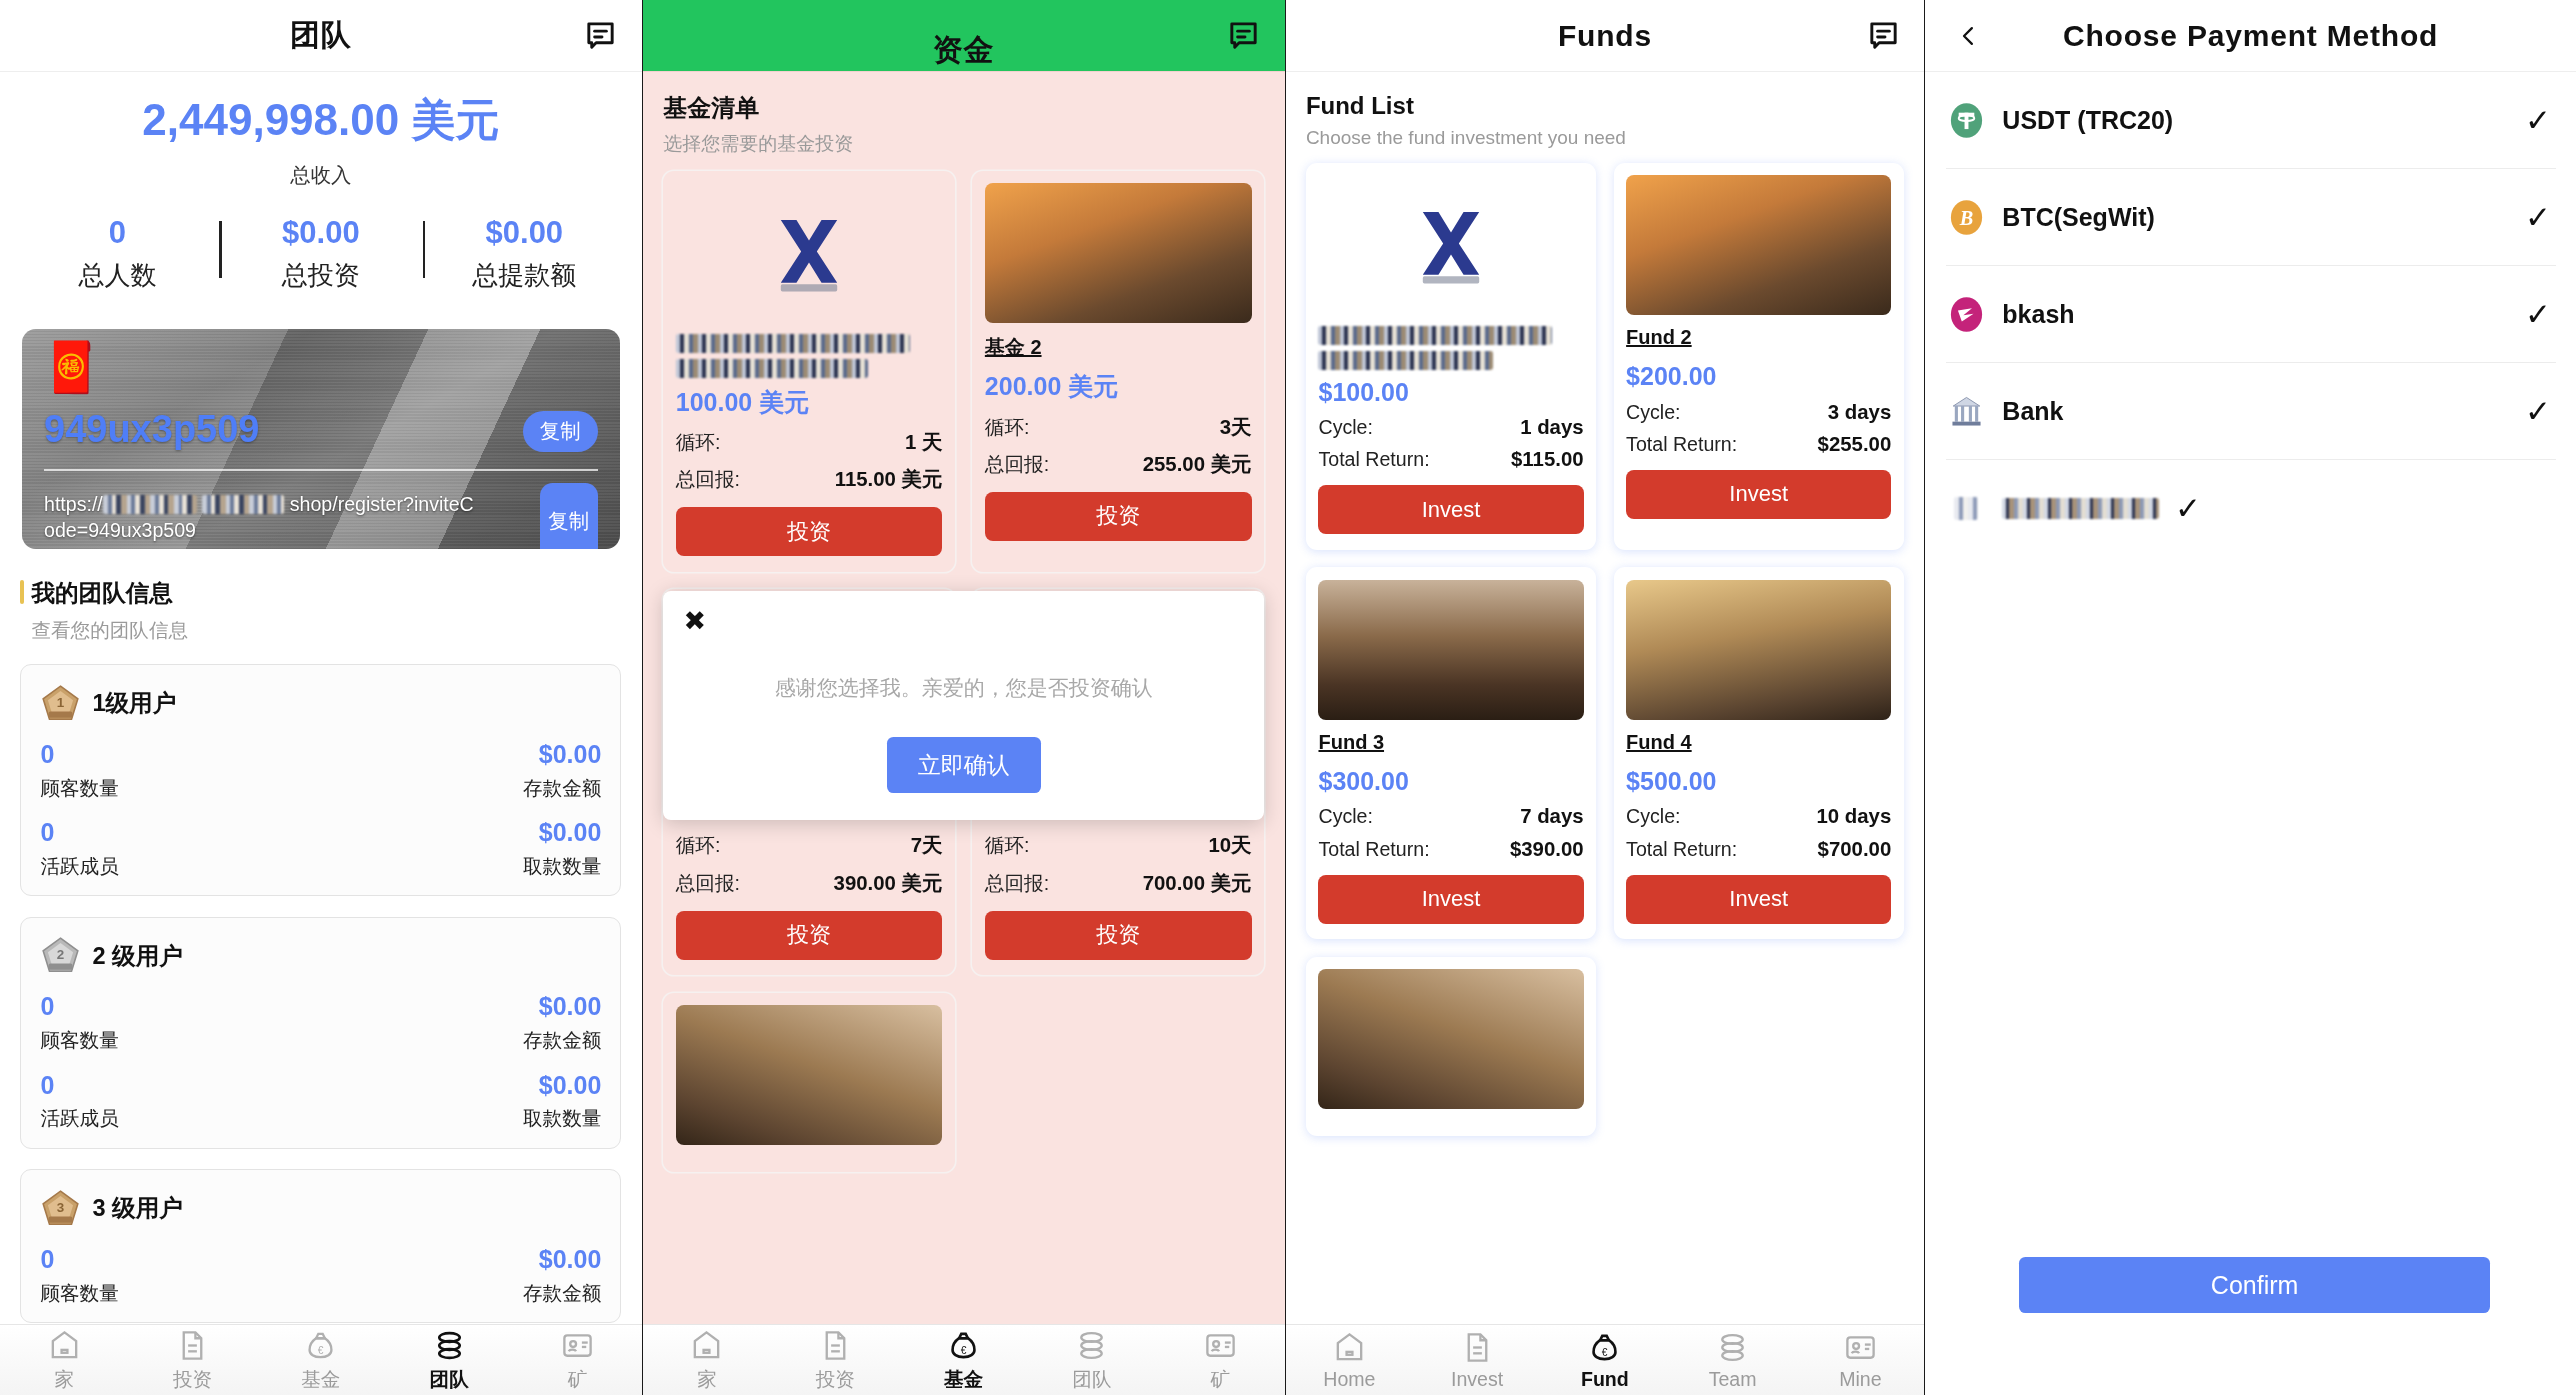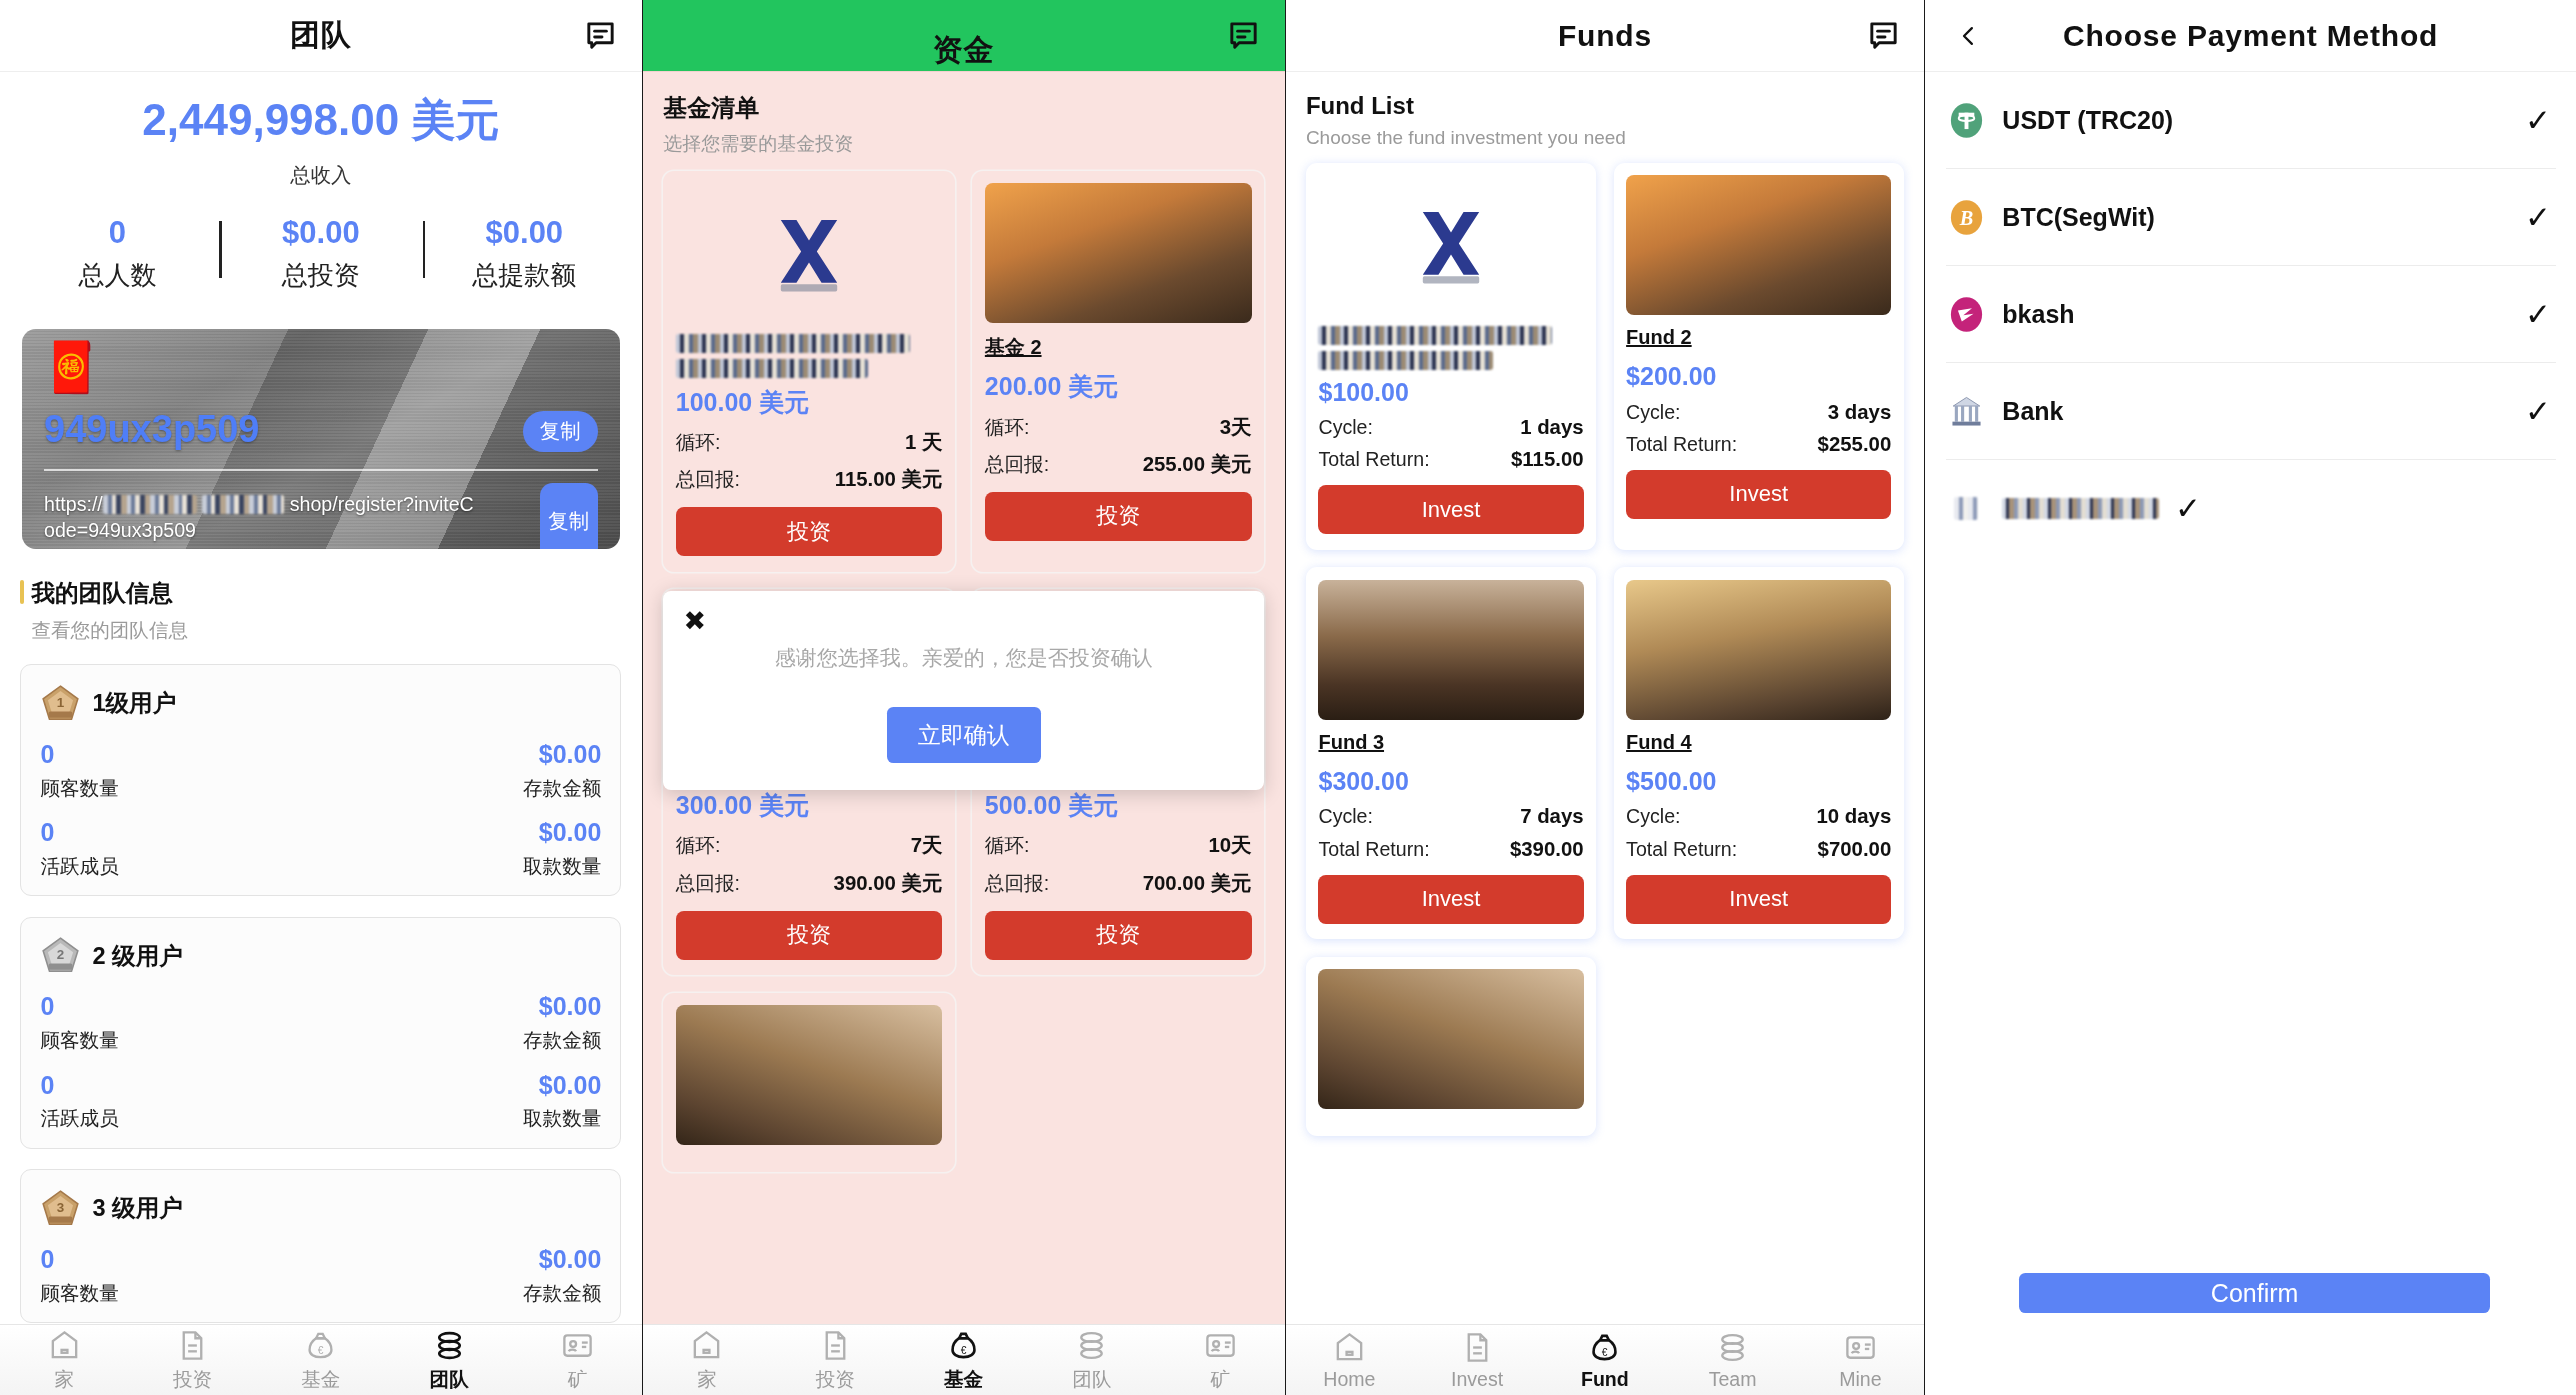--- a/index.html
+++ b/index.html
@@ -256,21 +256,21 @@
     padding: 17.3px 20.4px 27px;
     box-shadow: 0 3.1px 20.4px rgba(0,0,0,.18);
     pointer-events: auto;
   }
   .modal-close {
     font-size: 27px; font-weight: bold; color: #111;
     width: 35px; height: 31px; cursor: pointer; line-height: 1;
   }
   .modal-msg {
     text-align: center; font-size: 21px; color: #a8a8a8;
-    margin-top: 5px;
+    margin-top: 35px;
   }
   .modal-confirm {
     display: block; margin: 35px auto 0;
     background: #5b83f5; color: #fff; border: none;
     border-radius: 6.3px; padding: 12.6px 31px;
     font-size: 23px; cursor: pointer; font-family: inherit;
   }
 
   
   .pm-list { padding: 0 20.4px; }
@@ -290,21 +290,21 @@
     flex: 1; height: 20.4px; max-width: 157px; border-radius: 2.4px;
     background:
       repeating-linear-gradient(90deg,#d2d8e4 0 3.9px,#2c3350 3.9px 7px,#a8937a 7px 11.8px,#8d99b5 11.8px 15.7px,#e3ded3 15.7px 21px);
     filter: blur(0.9px);
   }
   .pm-check {
     font-size: 31px; color: #111; line-height: 1; padding-right: 4.7px;
   }
   .confirm-btn {
     position: absolute; left: 94px; right: 86px; bottom: 83px;
-    height: 40px; border: none; border-radius: 6.3px;
+    height: 56px; border: none; border-radius: 6.3px;
     background: #5b83f5; color: #fff;
     font-size: 25px; cursor: pointer; font-family: inherit;
   }
 
   .cow-a { background: linear-gradient(160deg,#f0a24b 0%,#c47a3a 35%,#6b4a2e 70%,#3a2a1c 100%); }
   .cow-b { background: linear-gradient(180deg,#c8b29a 0%,#8a6a4a 40%,#4a3424 75%,#2a1e14 100%); }
   .cow-c { background: linear-gradient(170deg,#e8c88a 0%,#b08a56 40%,#5a4430 80%,#2e2218 100%); }
   .cow-d { background: linear-gradient(200deg,#d8bfa0 0%,#9c7a52 45%,#5c4430 80%,#332518 100%); }
 </style>
 </head>

